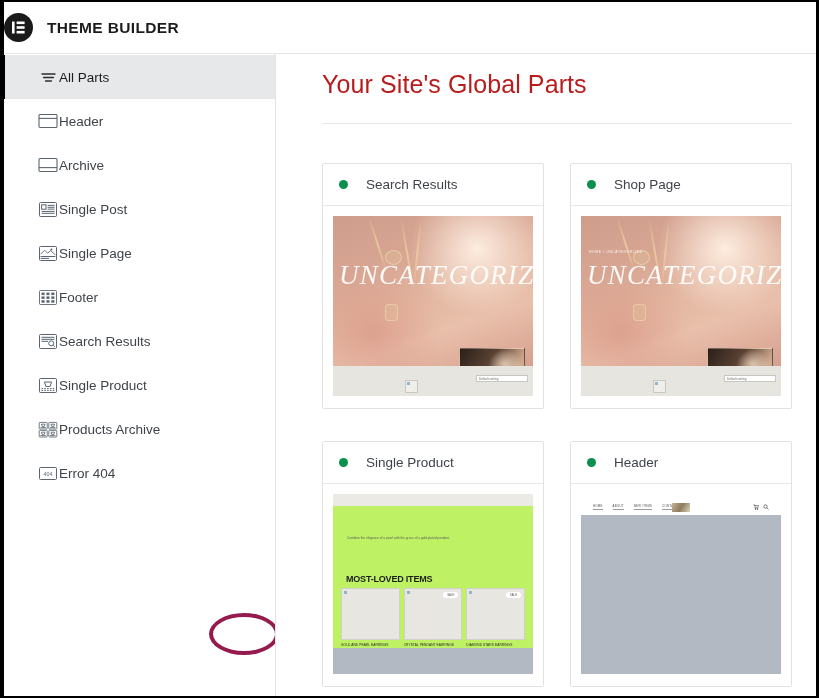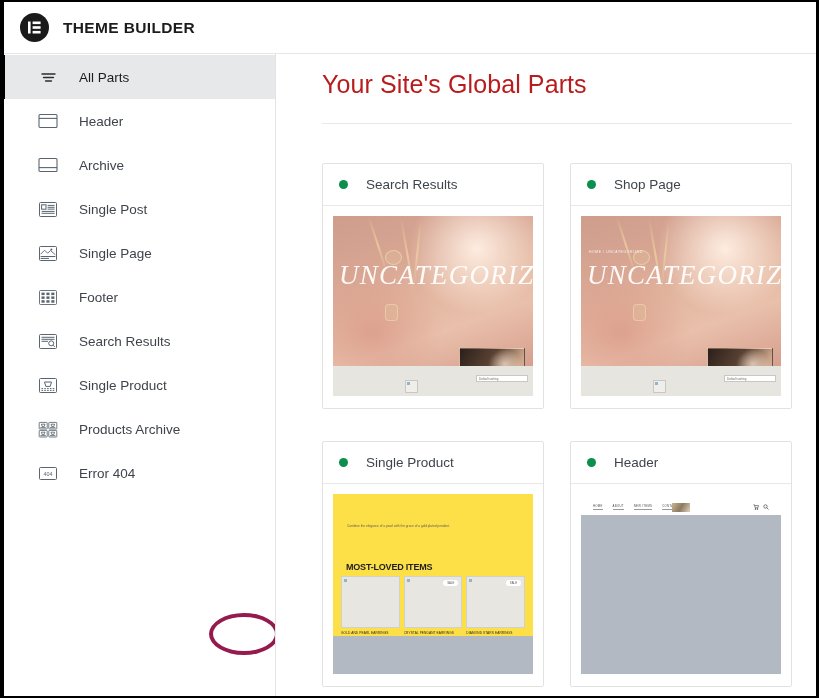--- a/index.html
+++ b/index.html
@@ -20,21 +20,20 @@
     display: flex;
     flex-direction: column;
   }
 
   
   .topbar {
     height: 52px;
     flex: 0 0 52px;
     display: flex;
     align-items: center;
-    padding-left: 16px;
     background: #fff;
     border-bottom: 1px solid #e6e6e6;
   }
   .logo-badge {
     width: 29px; height: 29px;
     border-radius: 50%;
     background: #1a1a1a;
     display: flex; align-items: center; justify-content: center;
     flex: 0 0 29px;
   }
@@ -68,21 +67,20 @@
     cursor: pointer;
     position: relative;
   }
   .nav-item .ic {
     width: 22px; height: 22px;
     flex: 0 0 22px;
     display: flex; align-items: center; justify-content: center;
     color: #5b6570;
   }
   .nav-item .lbl {
-    margin-left: 20px;
     font-size: 13.5px;
     color: #3f444b;
     white-space: nowrap;
   }
   .nav-item.active {
     background: #e7e8ea;
   }
   .nav-item.active::before {
     content: "";
     position: absolute;
@@ -279,21 +277,22 @@
   }
   .hero-ph::after {
     content:"";
     position:absolute; left:1px; top:1px;
     width:3px; height:3px; background:#8fb5cf;
   }
 
   
   .thumb-prod {
     position: relative; width: 100%; height: 100%;
-    background: #fde047;
+    background: #bef264;
+    margin-top: 12px;
   }
   .prod-copy {
     position: absolute;
     left: 14px; top: 30px;
     width: 140px;
     font-size: 3.2px;
     line-height: 1.8;
     color: #5d5d5d;
   }
   .prod-head {

